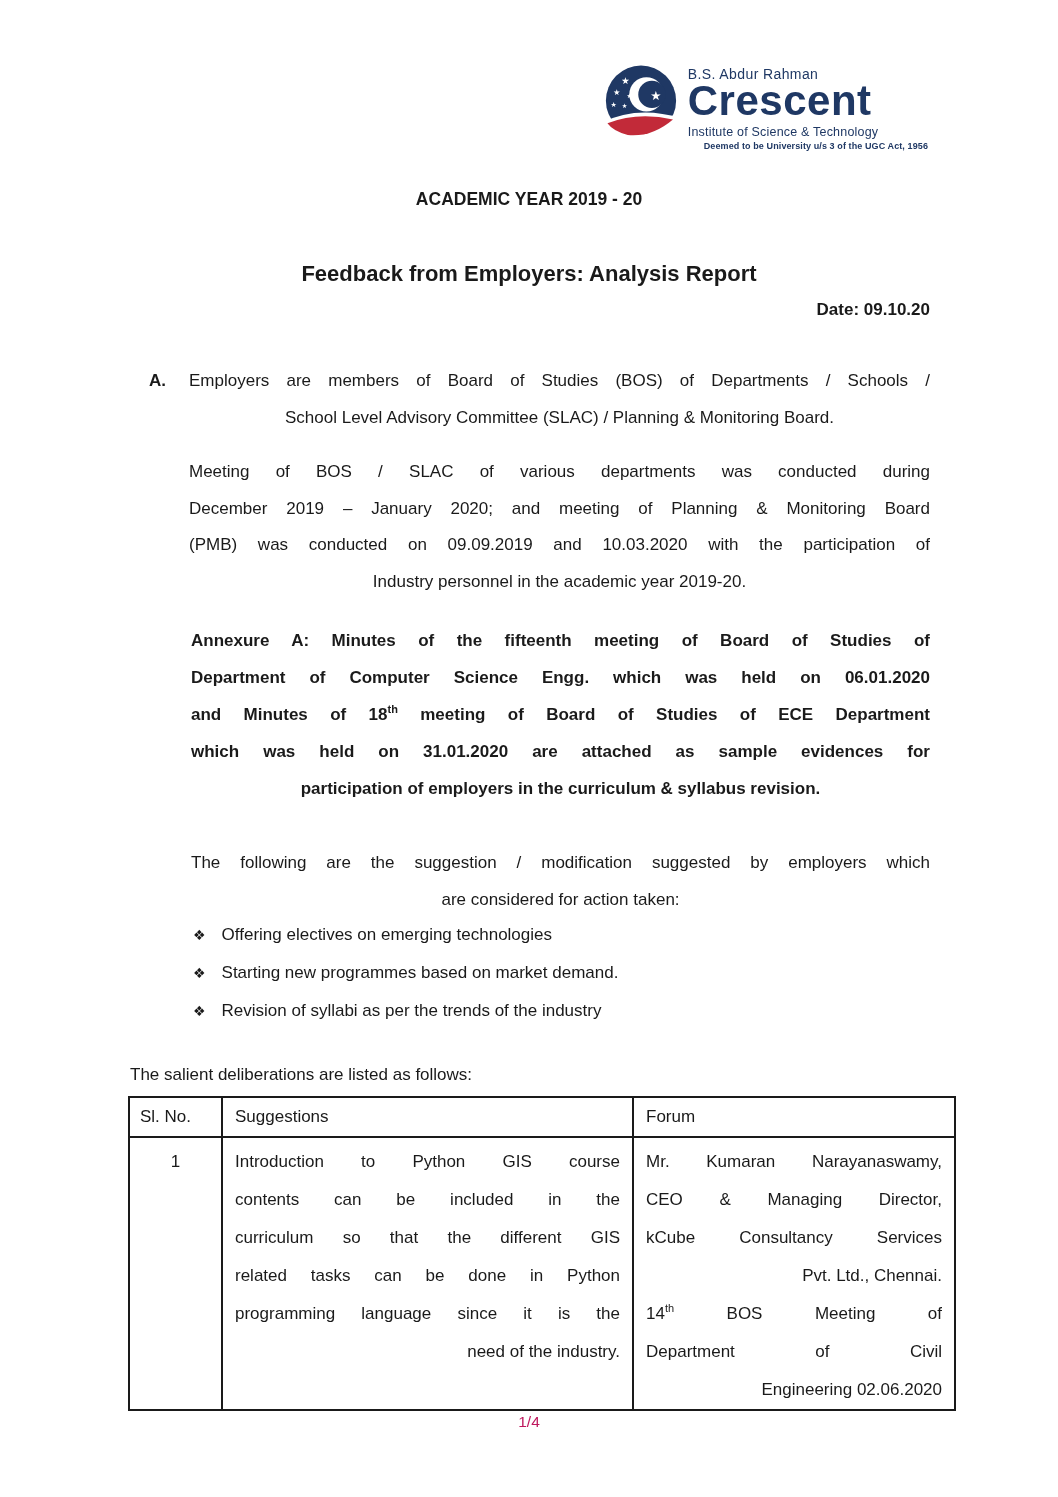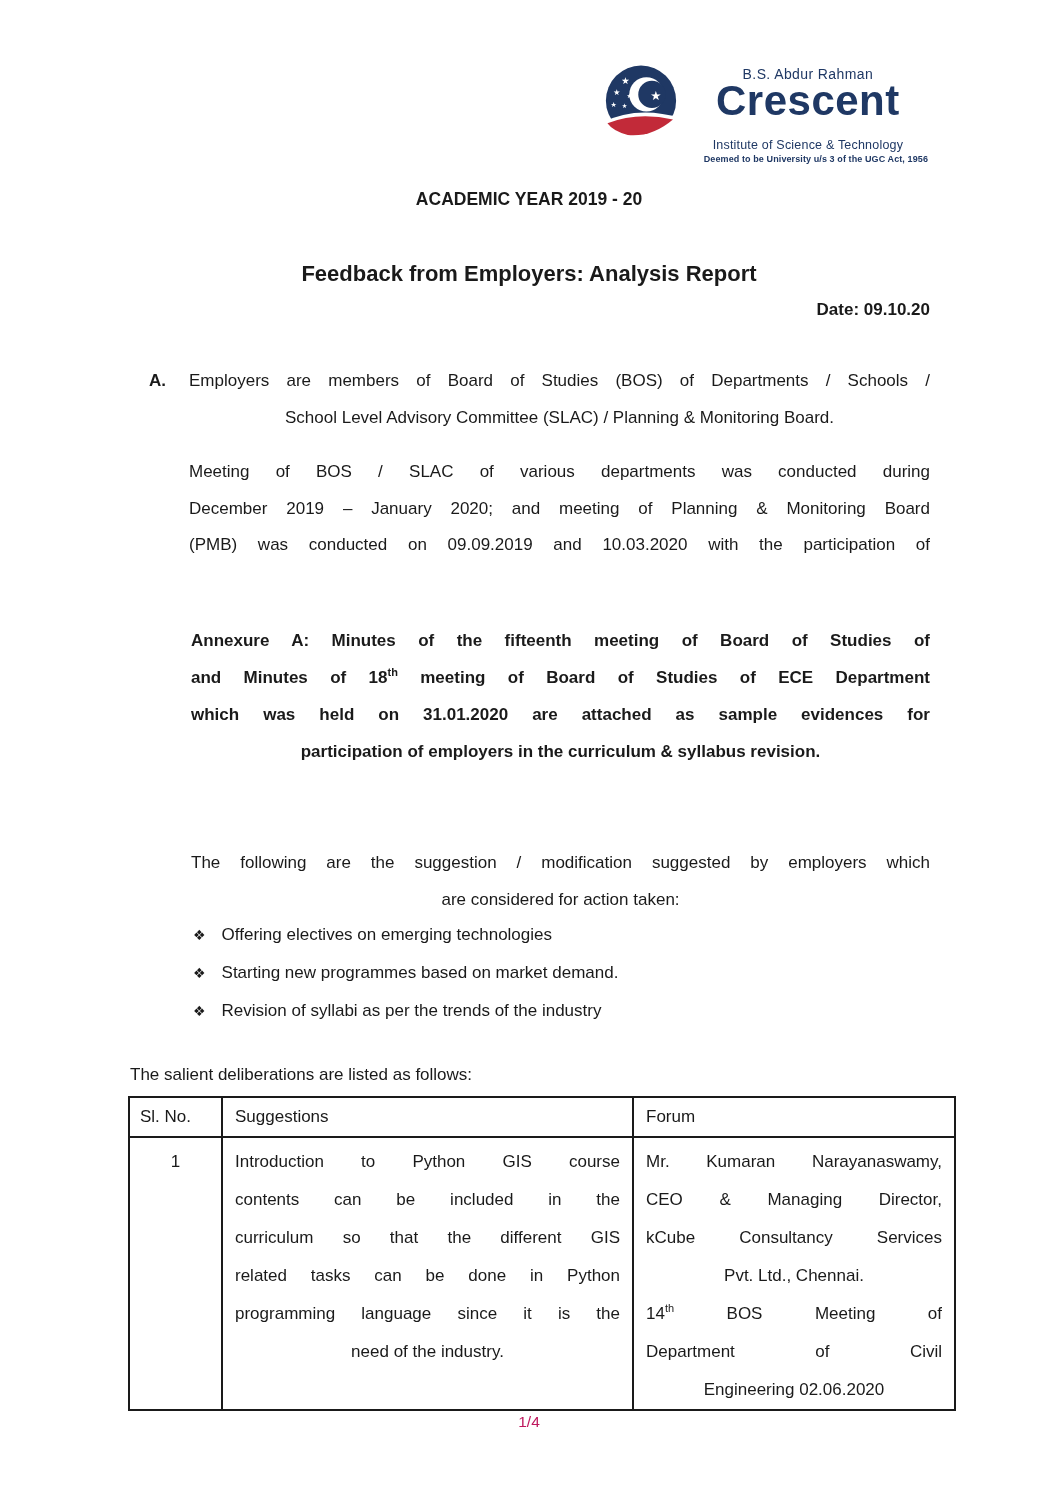--- a/index.html
+++ b/index.html
@@ -5,24 +5,24 @@
   * { margin:0; padding:0; box-sizing:border-box; }
   html,body { background:#ffffff; }
   .page {
     position:relative; width:1058px; height:1497px; background:#ffffff;
     font-family:"Liberation Sans", sans-serif; color:var(--text,#1a1a1a);
     font-size:17px; overflow:hidden;
   }
   
   .logo-row { position:absolute; top:64px; right:130px; display:flex; align-items:flex-start; gap:8px; }
   .emblem { width:78px; height:78px; }
-  .logo-text { display:flex; flex-direction:column; align-items:center; padding-top:2px; }
+  .logo-text { display:flex; flex-direction:column; align-items:flex-start; padding-top:2px; }
   .logo-pre  { font-size:14px; color:var(--navy); letter-spacing:.4px; }
   .logo-name { font-size:42px; font-weight:bold; color:var(--navy); line-height:0.92; letter-spacing:.5px; }
-  .logo-sub  { font-size:12.5px; color:var(--navy); margin-top:17px; letter-spacing:.2px; }
+  .logo-sub  { font-size:12.5px; color:var(--navy); margin-top:4px; letter-spacing:.2px; }
   .logo-tag  { font-size:9px; font-weight:bold; color:var(--navy); margin-top:2px; letter-spacing:.1px;padding-left:16px; }
   
   .h-academic { position:absolute; top:189px; left:0; width:100%; text-align:center; font-weight:bold; font-size:17.5px; }
   .h-report   { position:absolute; top:261px; left:0; width:100%; text-align:center; font-weight:bold; font-size:22px; }
   .date-line  { position:absolute; top:300px; right:128px; font-weight:bold; font-size:17px; }
   
   .jline      { text-align:justify; text-align-last:justify; }
   .jline-last { text-align:center; }
   .para { line-height:36.5px; }
   .sec-a { position:absolute; top:363px; left:149px; right:128px; display:flex; }
@@ -39,21 +39,21 @@
   
   .table-intro { position:absolute; top:1065px; left:130px; font-size:17px; }
   table.delib { position:absolute; top:1096px; left:128px; width:826px; border-collapse:collapse; table-layout:fixed; }
   table.delib th, table.delib td { border:2px solid #1a1a1a; font-weight:normal; font-size:17px; vertical-align:top; }
   col.c1 { width:93px; } col.c2 { width:411px; } col.c3 { width:322px; }
   tr.hdr th { height:40px; text-align:left; padding:0 12px; vertical-align:middle; }
   tr.hdr th.first { padding:0 10px; }
   tr.body td { height:256px; padding:5px 12px 0 12px; line-height:38px; }
   td.slno { text-align:center; }
   .cellline { text-align:justify; text-align-last:justify; }
-  .cellline-last { text-align:center; }
+  .cellline-last { text-align:right; }
   
   .footer { position:absolute; top:1413px; left:0; width:100%; text-align:center; font-size:15.5px; color:#be185d; }
 </style>
 </head>
 <body>
 
 <div class="page">
 
   <div class="logo-row">
     <svg class="emblem" viewBox="0 0 100 100" font-family="DejaVu Sans, sans-serif">
@@ -85,26 +85,28 @@
     <div class="marker">A.</div>
     <div class="body">
       <div class="p1">
         <div class="jline">Employers are members of Board of Studies (BOS) of Departments / Schools /</div>
         <div class="jline-last">School Level Advisory Committee (SLAC) / Planning &amp; Monitoring Board.</div>
       </div>
       <div class="p2">
         <div class="jline">Meeting of BOS / SLAC of various departments was conducted during</div>
         <div class="jline">December 2019 – January 2020; and meeting of Planning &amp; Monitoring Board</div>
         <div class="jline">(PMB) was conducted on 09.09.2019 and 10.03.2020 with the participation of</div>
+        <div class="jline-last">Industry personnel in the academic year 2019-20.</div>
       </div>
     </div>
   </div>
 
   <div class="annexure">
     <div class="jline">Annexure A: Minutes of the fifteenth meeting of Board of Studies of</div>
+    <div class="jline">Department of Computer Science Engg. which was held on 06.01.2020</div>
     <div class="jline"><span>and Minutes of 18</span><sup class="sp">th</sup><span> meeting of Board of Studies of ECE Department</span></div>
     <div class="jline">which was held on 31.01.2020 are attached as sample evidences for</div>
     <div class="jline-last">participation of employers in the curriculum &amp; syllabus revision.</div>
   </div>
 
   <div class="intro">
     <div class="jline">The following are the suggestion / modification suggested by employers which</div>
     <div class="jline-last">are considered for action taken:</div>
   </div>
 

